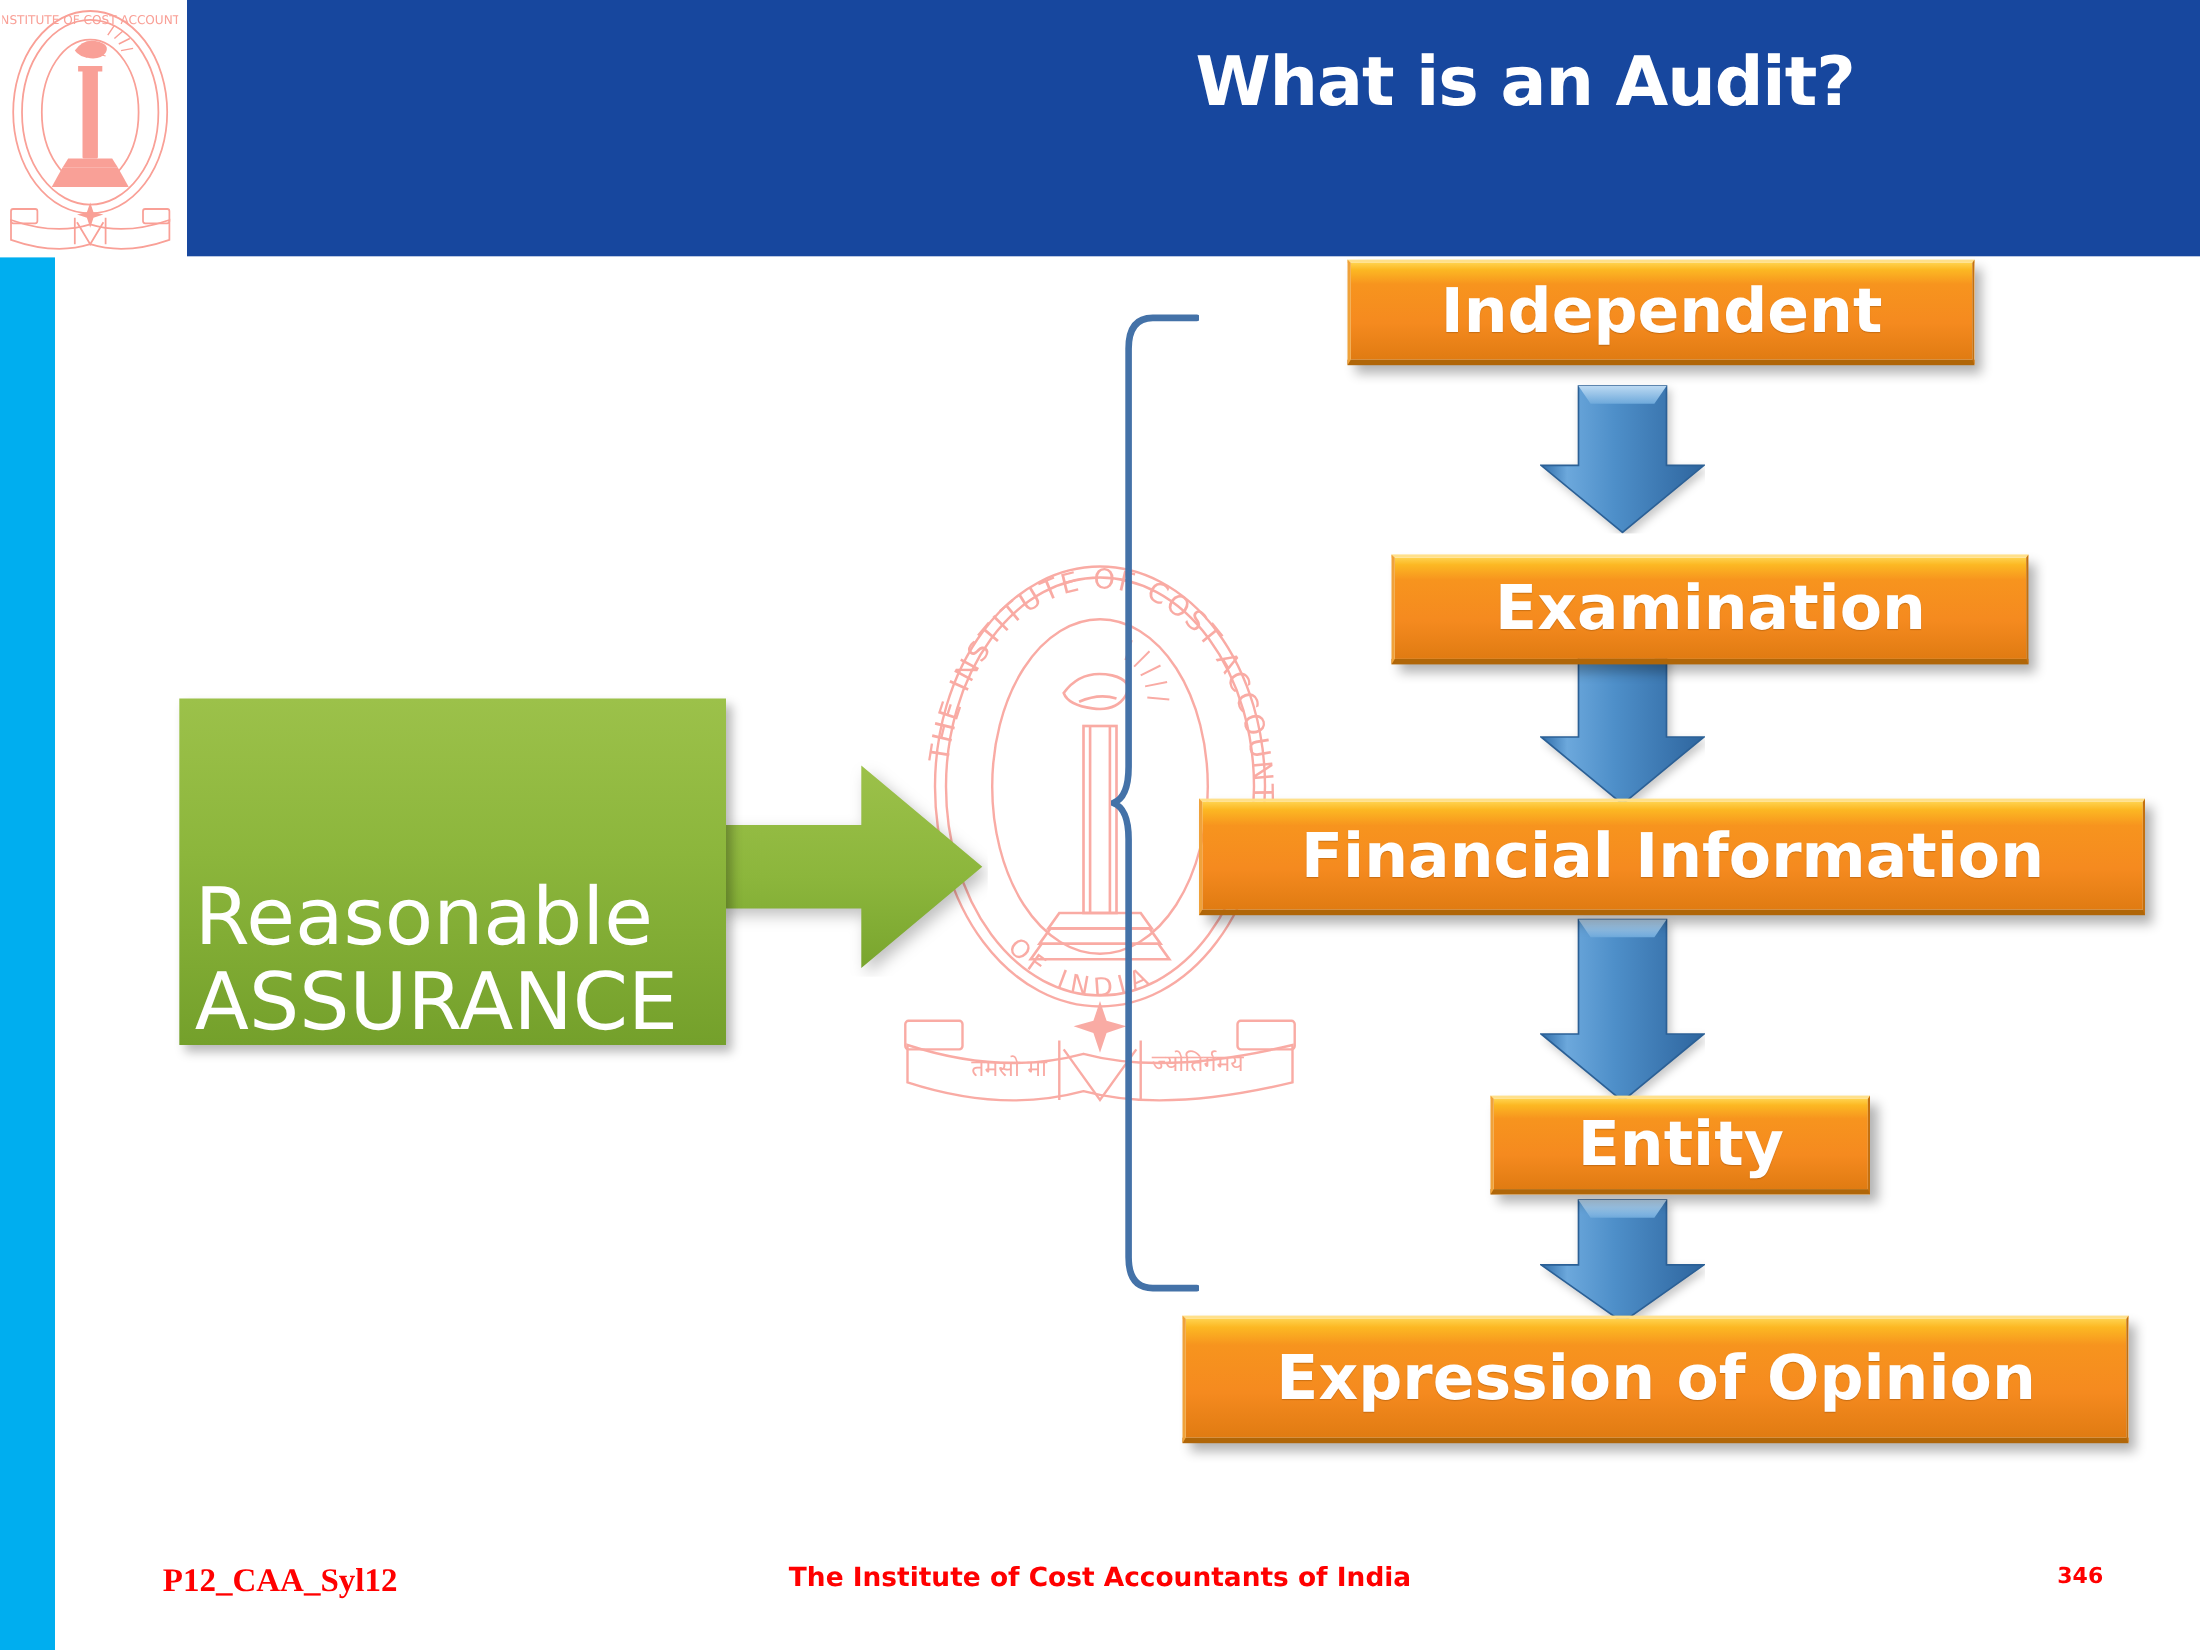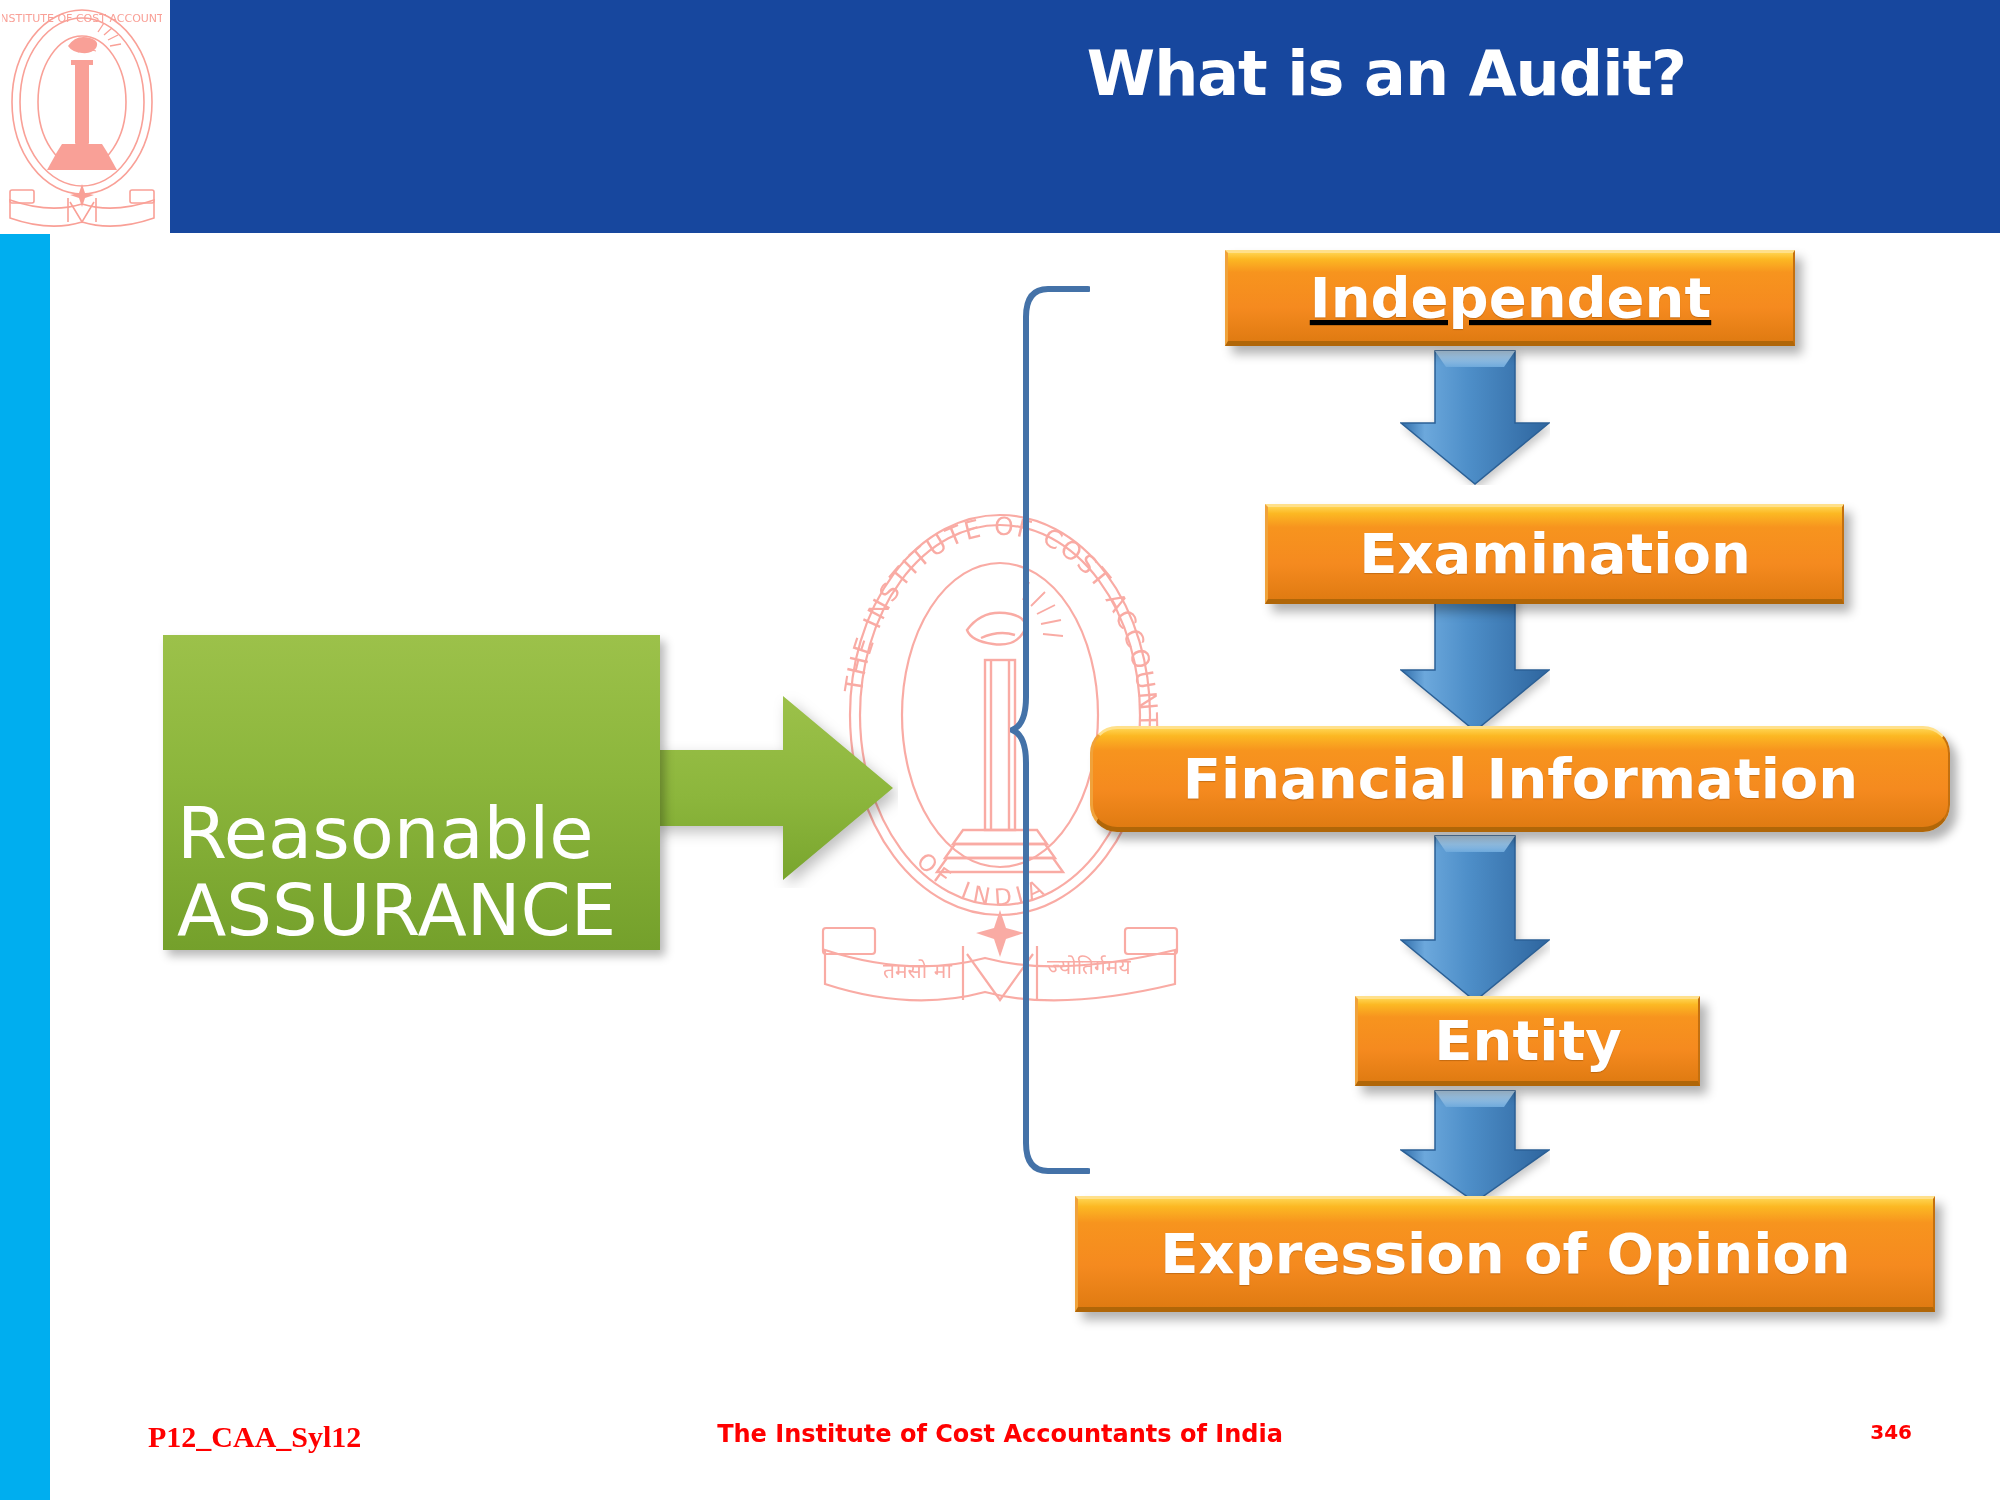--- a/index.html
+++ b/index.html
@@ -244,27 +244,27 @@
             <stop offset="100%" stop-color="#2E659E"></stop>
           </linearGradient>
           <linearGradient id="at3" x1="0" y1="0" x2="0" y2="1">
             <stop offset="0%" stop-color="#BBD9F2"></stop>
             <stop offset="100%" stop-color="#6EA9DB"></stop>
           </linearGradient>
         </defs>
         <path d="M35 6 H115 V64.9 H149 L75 117 L1 64.9 H35 Z" fill="url(#ab3)" stroke="#2B6096" stroke-width="1.5" style="filter:drop-shadow(3px 4px 4px rgba(0,0,0,.22))"></path>
         <path d="M35 6 H115 L104 22 H46 Z" fill="url(#at3)"></path>
       </svg>
-      <div class="obox" style="left: 1225px; top: 250px; width: 570px; height: 96px; text-decoration: underline;">
+      <div class="obox" style="left: 1225px; top: 236px; width: 570px; height: 96px;">
         <span>Independent</span>
       </div>
       <div class="obox" style="left: 1265px; top: 504px; width: 579px; height: 100px;">
         <span>Examination</span>
       </div>
-      <div class="obox" style="left: 1090px; top: 726px; width: 860px; height: 106px; border-radius: 27px;">
+      <div class="obox" style="left: 1090px; top: 726px; width: 860px; height: 106px;">
         <span>Financial Information</span>
       </div>
       <div class="obox" style="left: 1355px; top: 996px; width: 345px; height: 90px;">
         <span>Entity</span>
       </div>
       <div class="obox" style="left: 1075px; top: 1196px; width: 860px; height: 116px;">
         <span>Expression of Opinion</span>
       </div>
     </div>
 

